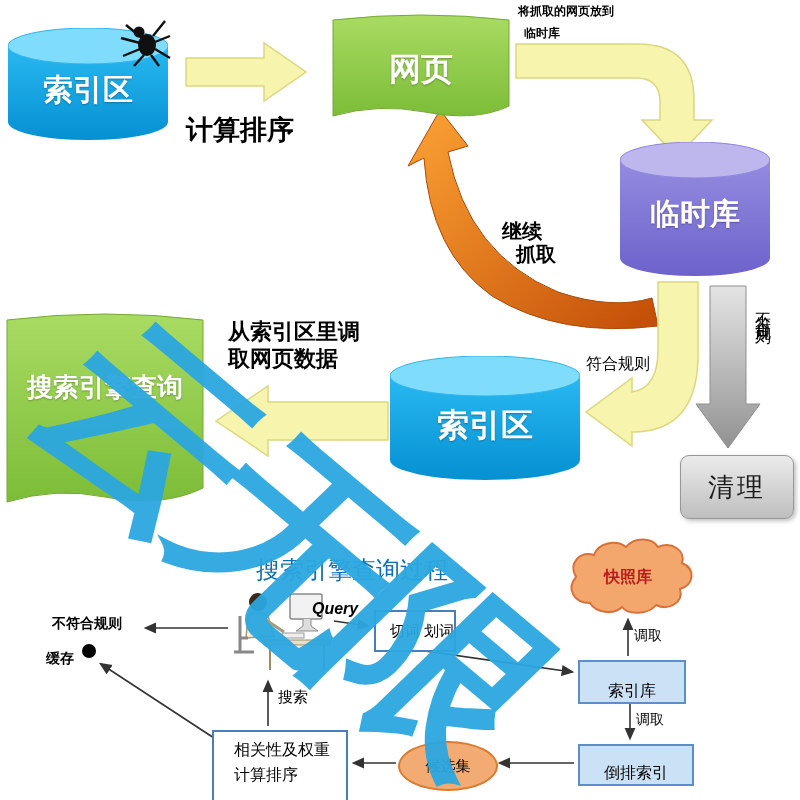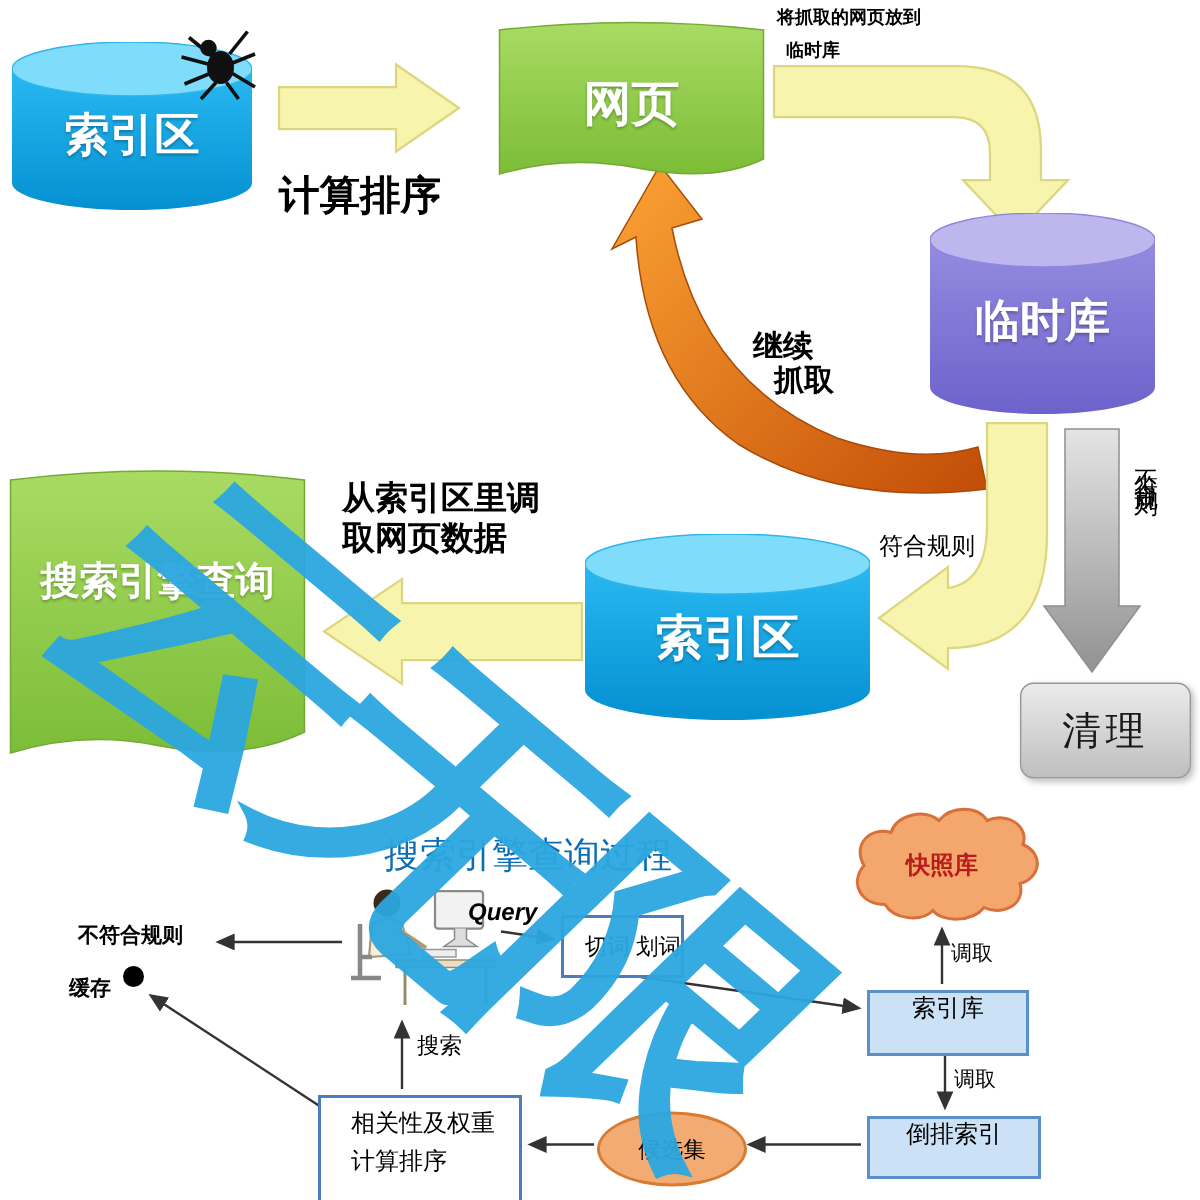--- a/index.html
+++ b/index.html
@@ -13,21 +13,21 @@
   .over{z-index:12;}
   #watermark{z-index:30;pointer-events:none;}
   
   .cyl-label{position:absolute;left:0;right:0;text-align:center;color:#fff;font-weight:bold;
              text-shadow:0 1px 2px rgba(0,0,0,.28);}
   .doc-label{position:absolute;left:0;right:0;text-align:center;color:#fff;font-weight:bold;
              text-shadow:0 1px 2px rgba(0,0,0,.28);}
   
   .bluebox{position:absolute;display:flex;align-items:center;justify-content:flex-end;
            background:#fff;border:2px solid #4A7EBB;font-size:15px;z-index:10;}
-  .fillbox{position:absolute;display:flex;align-items:flex-start;justify-content:center;
+  .fillbox{position:absolute;display:flex;align-items:flex-end;justify-content:center;
            background:#CBE1F5;border:2px solid #5B8FC9;font-size:16px;z-index:10;}
   .ellipse{position:absolute;display:flex;align-items:center;justify-content:center;
            background:#F2AC73;border:2px solid #D97C33;border-radius:50%;font-size:15px;z-index:10;}
   #clean-box{position:absolute;left:680px;top:455px;width:112px;height:62px;z-index:10;
              background:linear-gradient(#EBEBEB,#BFBFBF);border:1px solid #979797;border-radius:9px;
              box-shadow:2px 2px 4px rgba(0,0,0,.25);display:flex;align-items:center;justify-content:center;
              font-size:26px;letter-spacing:3px;color:#1a1a1a;}
   #ranking-box{position:absolute;left:212px;top:730px;width:136px;height:72px;z-index:10;
                background:#fff;border:2px solid #4A7EBB;font-size:16px;line-height:25px;
                padding:5px 0 0 20px;box-sizing:border-box;}

